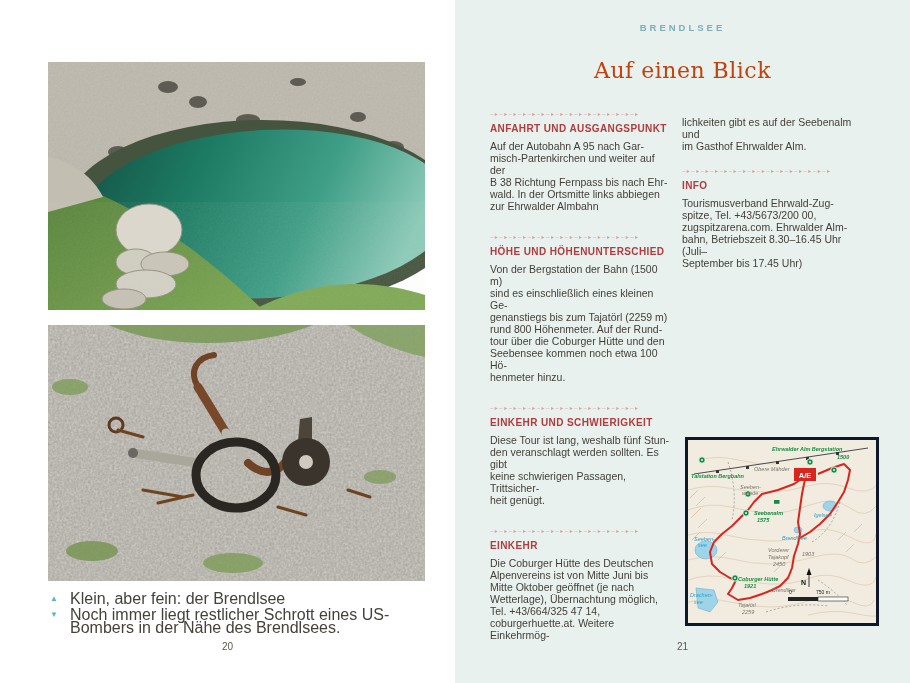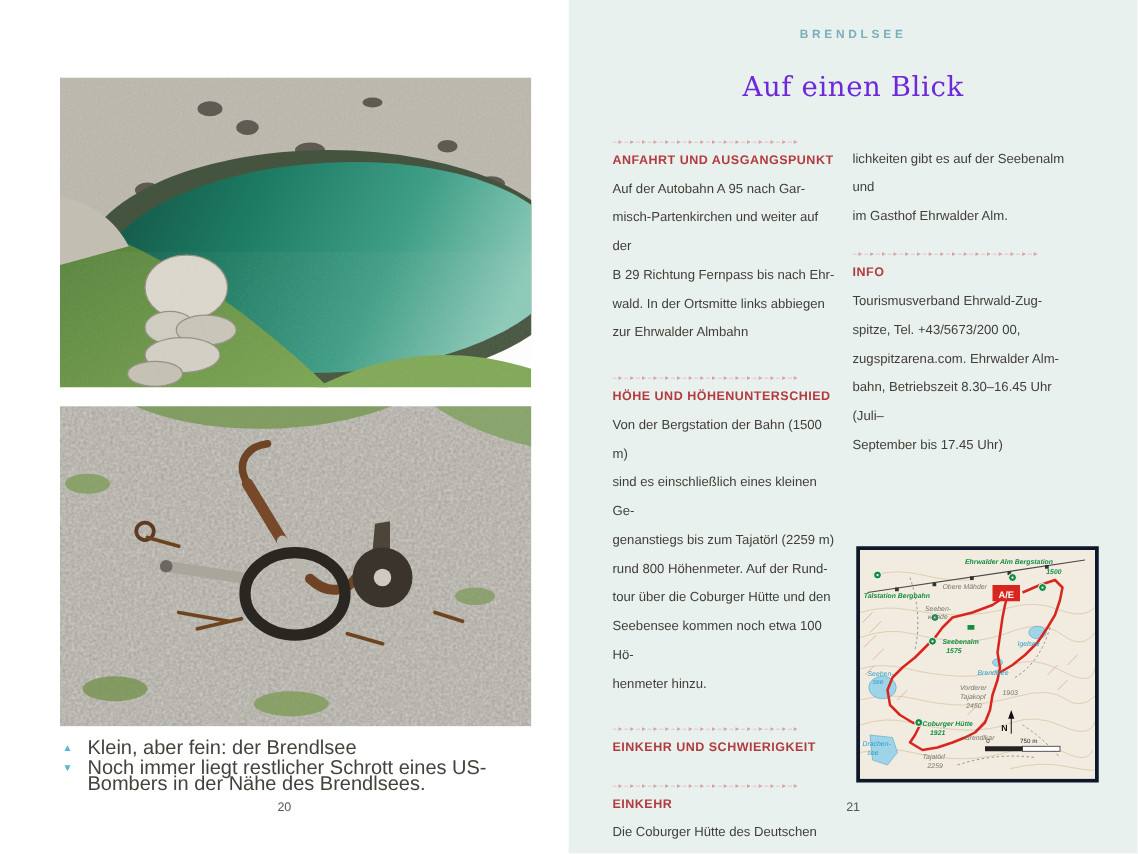--- a/index.html
+++ b/index.html
@@ -3,29 +3,29 @@
 <meta charset="utf-8">
 <style>
   html,body{margin:0;padding:0;background:#fff;}
   #page{position:relative;width:910px;height:683px;background:#ffffff;overflow:hidden;
         font-family:"Liberation Sans",sans-serif;color:#413e38;}
   
   #right-page{position:absolute;left:455px;top:0;width:455px;height:683px;background:#e9f1ee;padding-left:48px;}
   .running-head{position:absolute;left:0;top:22px;width:455px;text-align:center;
         font-size:9.5px;letter-spacing:3px;color:#79aebc;font-weight:bold;}
   .page-title{position:absolute;left:0;top:58px;width:455px;text-align:center;
-        font-family:"DejaVu Serif",serif;font-size:22px;color:#6d28d9;letter-spacing:.5px;}
+        font-family:"DejaVu Serif",serif;font-size:22px;color:#c2410c;letter-spacing:.5px;}
   .col{position:absolute;width:182px;}
   #col-left{left:35px;top:111px;}
   #col-right{left:227px;top:116px;}
   .sec{margin-bottom:22px;}
   .divider{font-size:6px;line-height:7px;letter-spacing:1.5px;color:#d8a2a2;
         white-space:nowrap;overflow:hidden;margin-bottom:5px;height:7px;}
   .sec h3{margin:0 0 6px 0;font-size:10px;font-weight:bold;color:#b23b3d;letter-spacing:.4px;}
-  .sec p,.cont{margin:0;font-size:10.5px;line-height:23px;white-space:pre-line;color:#413e38;}
+  .sec p,.cont{margin:0;font-size:10.5px;line-height:12px;white-space:pre-line;color:#413e38;}
   .cont{margin-bottom:16px;}
   #map-box{position:absolute;left:230px;top:437px;width:188px;height:183px;
         border:3px solid #0f172a;box-sizing:content-box;}
   .pagenum{position:absolute;bottom:31px;width:455px;text-align:center;font-size:10px;color:#5a5752;}
   #pn-left{left:0;}
   #pn-right{left:455px;margin-top:47px;}
   
   .photo{position:absolute;left:48px;}
   #photo1{top:62px;}
   #photo2{top:325px;}
@@ -149,38 +149,42 @@
   <div id="right-page">
     <div class="running-head">BRENDLSEE</div>
     <div class="page-title">Auf einen Blick</div>
 
     <div class="col" id="col-left">
       <div class="sec">
         <div class="divider">–▸–▸–▸–▸–▸–▸–▸–▸–▸–▸–▸–▸–▸–▸–▸–▸</div>
         <h3>ANFAHRT UND AUSGANGSPUNKT</h3>
         <p>Auf der Autobahn A 95 nach Gar-
 misch-Partenkirchen und weiter auf der
-B 29 Richtung Fernpass bis nach Ehr-
+B 38 Richtung Fernpass bis nach Ehr-
 wald. In der Ortsmitte links abbiegen
 zur Ehrwalder Almbahn</p>
       </div>
       <div class="sec">
         <div class="divider">–▸–▸–▸–▸–▸–▸–▸–▸–▸–▸–▸–▸–▸–▸–▸–▸</div>
         <h3>HÖHE UND HÖHENUNTERSCHIED</h3>
         <p>Von der Bergstation der Bahn (1500 m)
 sind es einschließlich eines kleinen Ge-
 genanstiegs bis zum Tajatörl (2259 m)
 rund 800 Höhenmeter. Auf der Rund-
 tour über die Coburger Hütte und den
 Seebensee kommen noch etwa 100 Hö-
 henmeter hinzu.</p>
       </div>
       <div class="sec">
         <div class="divider">–▸–▸–▸–▸–▸–▸–▸–▸–▸–▸–▸–▸–▸–▸–▸–▸</div>
         <h3>EINKEHR UND SCHWIERIGKEIT</h3>
+        <p>Diese Tour ist lang, weshalb fünf Stun-
+den veranschlagt werden sollten. Es gibt
+keine schwierigen Passagen, Trittsicher-
+heit genügt.</p>
       </div>
       <div class="sec">
         <div class="divider">–▸–▸–▸–▸–▸–▸–▸–▸–▸–▸–▸–▸–▸–▸–▸–▸</div>
         <h3>EINKEHR</h3>
         <p>Die Coburger Hütte des Deutschen
 Alpenvereins ist von Mitte Juni bis
 Mitte Oktober geöffnet (je nach
 Wetterlage), Übernachtung möglich,
 Tel. +43/664/325 47 14,
 coburgerhuette.at. Weitere Einkehrmög-</p>

